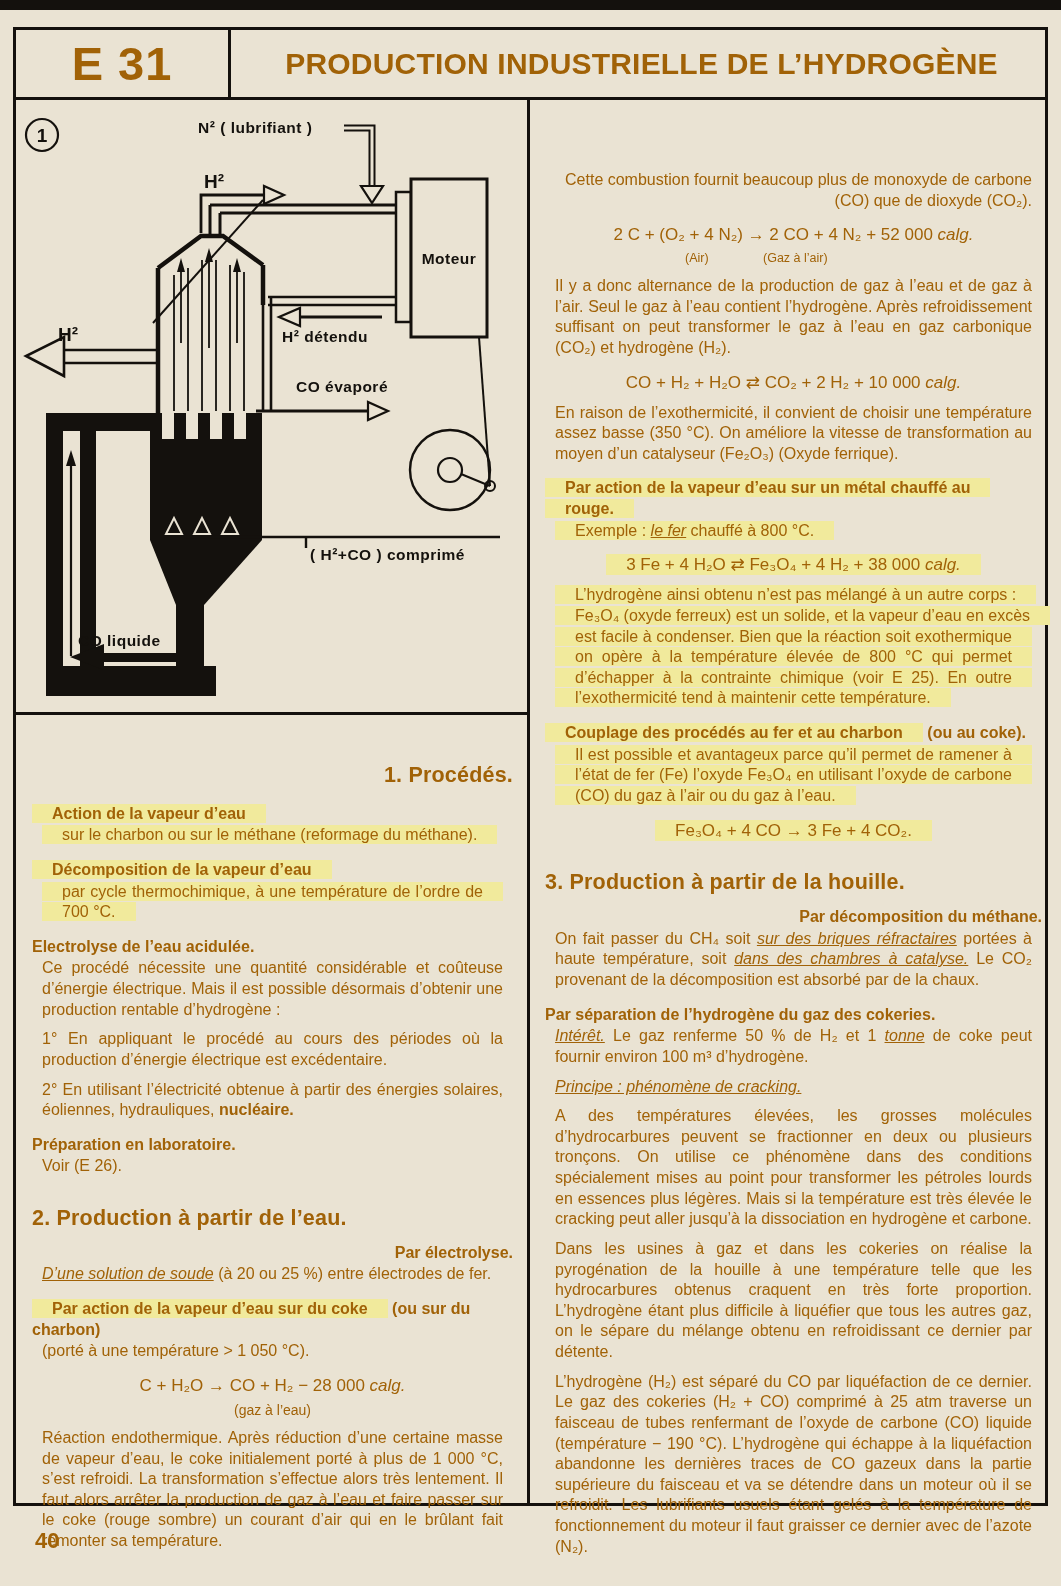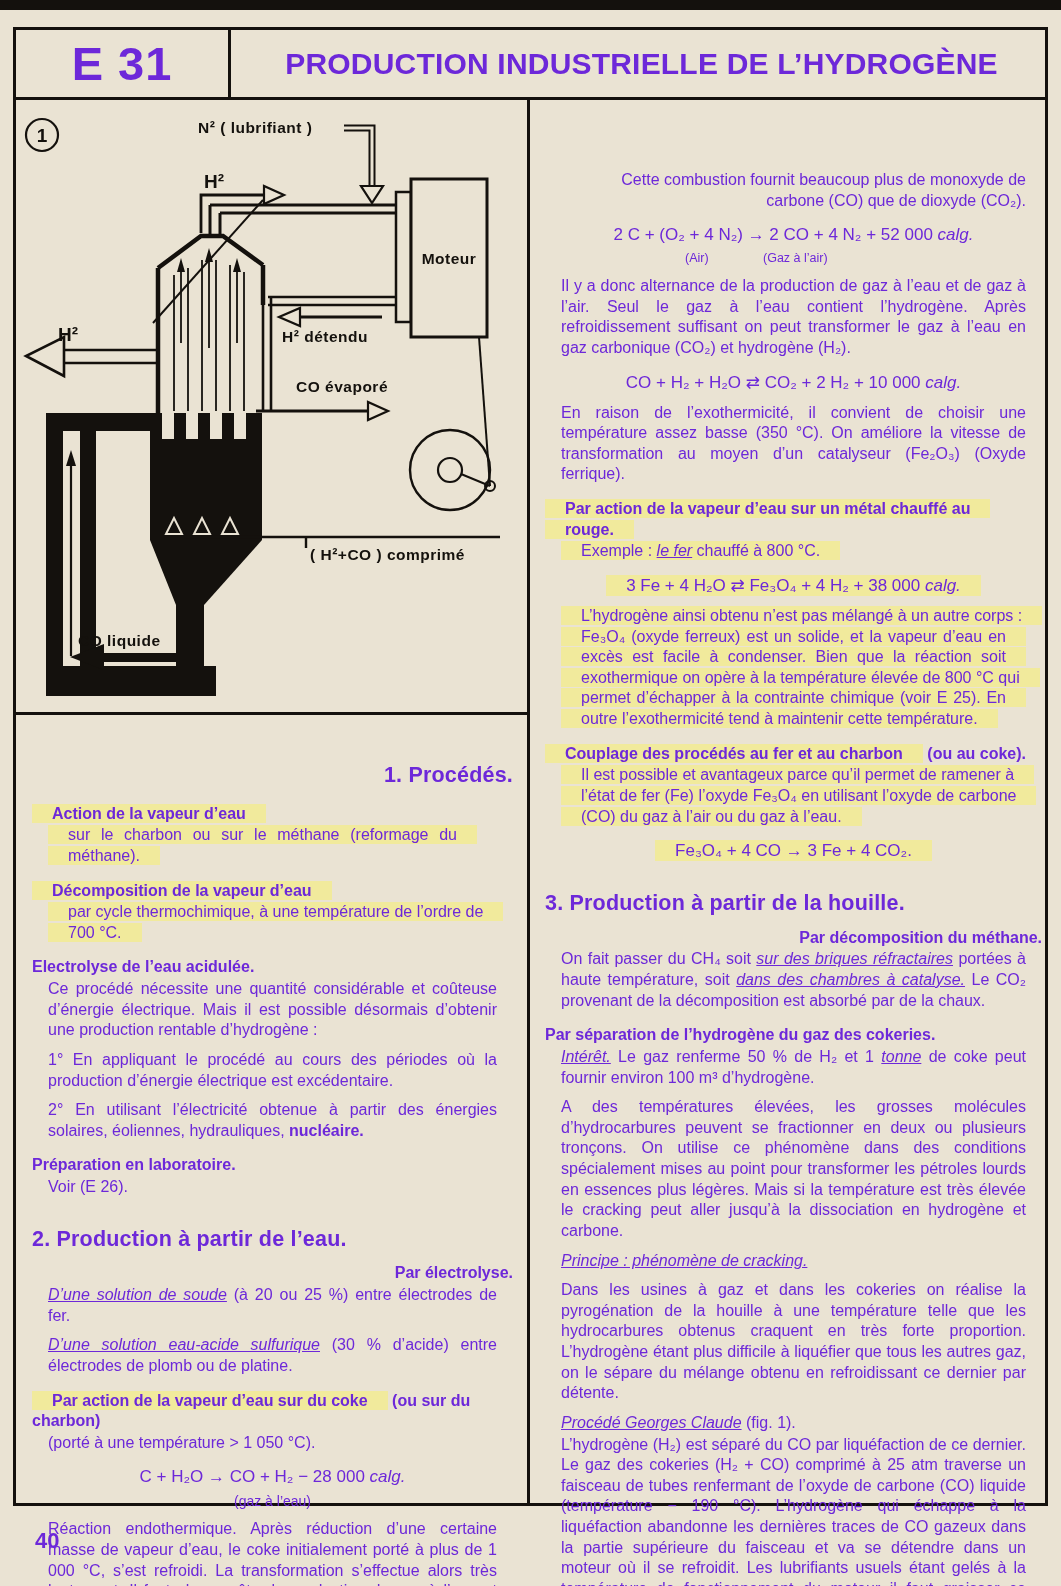--- a/index.html
+++ b/index.html
@@ -1,35 +1,35 @@
 <!DOCTYPE html>
 <html><head>
 <meta charset="utf-8">
 <style>
   html,body{margin:0;padding:0;background:#d8d2c2;}
   .page{position:relative;width:1061px;height:1586px;background:#eae3d3;overflow:hidden;
-        font-family:"Liberation Sans","DejaVu Sans",sans-serif;color:#6d28d9;}
+        font-family:"Liberation Sans","DejaVu Sans",sans-serif;color:#a16207;}
   .topstrip{position:absolute;top:0;left:0;width:100%;height:10px;background:#14110d;}
   .frame{position:absolute;left:13px;top:27px;width:1029px;height:1473px;border:3px solid #14110d;}
   .header{position:absolute;top:0;left:0;right:0;height:67px;border-bottom:3px solid #14110d;display:flex;}
   .code-cell{width:212px;border-right:3px solid #14110d;display:flex;align-items:center;justify-content:center;
              font-size:47px;font-weight:bold;letter-spacing:1px;}
   .title-cell{flex:1;display:flex;align-items:center;justify-content:center;
               font-size:30px;font-weight:bold;letter-spacing:0.2px;white-space:nowrap;padding-left:7px;}
   .vdivider{position:absolute;left:511px;top:70px;bottom:0;width:3px;background:#14110d;}
   .figure-box{position:absolute;left:0;top:70px;width:511px;height:612px;border-bottom:3px solid #14110d;}
   svg{display:block;}
   svg text{font-family:"Liberation Sans","DejaVu Sans",sans-serif;fill:#14110d;}
   .svgb{font-weight:bold;font-size:15.5px;letter-spacing:0.5px;}
   .svgbig{font-weight:bold;font-size:19px;}
 
   .col{position:absolute;font-size:16px;line-height:1.29;}
   .left-col{left:16px;top:688px;width:481px;padding-top:44px;}
   .right-col{left:529px;top:140px;width:497px;}
-  .para{margin:9px 16px;text-align:justify;}
+  .para{margin:9px 10px;text-align:justify;}
   .tight{margin-top:1px;}
   .head{font-weight:bold;margin:14px 0 1px;text-align:left;}
   .sec-title{font-size:21.5px;font-weight:bold;margin:28px 0 10px;letter-spacing:0.2px;}
   .first{margin-top:0;text-align:right;}
   .b{font-weight:bold;}
   .em{font-style:italic;text-decoration:underline;}
   .eq{text-align:center;margin:13px 0 4px;font-size:17px;white-space:nowrap;}
   .eq .unit{font-style:italic;}
   .eq-note{text-align:center;font-size:14px;margin:0 0 8px;}
   .eq-notes{position:relative;height:17px;font-size:12.5px;margin:4px 0 8px;}
@@ -192,21 +192,20 @@
       <p class="para">1°  En appliquant le procédé au cours des périodes où la production d’énergie électrique est excédentaire.</p>
       <p class="para"><span>2°  En utilisant l’électricité obtenue à partir des énergies solaires, éoliennes, hydrauliques, </span><span class="b">nucléaire.</span></p>
 
       <p class="head"><span>Préparation en laboratoire.</span></p>
       <p class="para tight">Voir (E 26).</p>
 
       <h2 class="sec-title">2.  Production à partir de l’eau.</h2>
 
       <p class="head first"><span>Par électrolyse.</span></p>
       <p class="para tight"><span class="em">D’une solution de soude</span><span> (à 20 ou 25 %) entre électrodes de fer.</span></p>
-      <p class="para"><span class="em">D’une solution eau-acide sulfurique</span><span> (30 % d’acide) entre électrodes de plomb ou de platine.</span></p>
 
       <p class="head"><span class="hl b">Par action de la vapeur d’eau sur du coke</span><span> (ou sur du charbon)</span></p>
       <p class="para tight">(porté à une température &gt; 1 050 °C).</p>
 
       <p class="eq"><span>C + H₂O → CO + H₂ − 28 000 </span><span class="unit">calg.</span></p>
       <p class="eq-note">(gaz à l’eau)</p>
 
       <p class="para">Réaction endothermique. Après réduction d’une certaine masse de vapeur d’eau, le coke initialement porté à plus de 1 000 °C, s’est refroidi. La transformation s’effectue alors très lentement. Il faut alors arrêter la production de gaz à l’eau et faire passer sur le coke (rouge sombre) un courant d’air qui en le brûlant fait remonter sa température.</p>
     </div>
 
@@ -238,26 +237,25 @@
       <p class="eq"><span class="hl">Fe₃O₄ + 4 CO → 3 Fe + 4 CO₂.</span></p>
 
       <h2 class="sec-title">3.  Production à partir de la houille.</h2>
 
       <p class="head first"><span>Par décomposition du méthane.</span></p>
       <p class="para tight"><span>On fait passer du CH₄ soit </span><span class="em">sur des briques réfractaires</span><span> portées à haute température, soit </span><span class="em">dans des chambres à catalyse.</span><span> Le CO₂ provenant de la décomposition est absorbé par de la chaux.</span></p>
 
       <p class="head"><span>Par séparation de l’hydrogène du gaz des cokeries.</span></p>
       <p class="para tight"><span class="em">Intérêt.</span><span> Le gaz renferme 50 % de H₂ et 1 </span><span class="em">tonne</span><span> de coke peut fournir environ 100 m³ d’hydrogène.</span></p>
 
+      <p class="para em">Principe : phénomène de cracking.</p>
+
       <p class="para">A des températures élevées, les grosses molécules d’hydrocarbures peuvent se fractionner en deux ou plusieurs tronçons. On utilise ce phénomène dans des conditions spécialement mises au point pour transformer les pétroles lourds en essences plus légères. Mais si la température est très élevée le cracking peut aller jusqu’à la dissociation en hydrogène et carbone.</p>
 
-      <p class="para em">Principe : phénomène de cracking.</p>
-
       <p class="para">Dans les usines à gaz et dans les cokeries on réalise la pyrogénation de la houille à une température telle que les hydrocarbures obtenus craquent en très forte proportion. L’hydrogène étant plus difficile à liquéfier que tous les autres gaz, on le sépare du mélange obtenu en refroidissant ce dernier par détente.</p>
 
-      <p class="para" style="margin-bottom:0;"><span class="em">Procédé Georges Claude</span><span> (fig. 1).</span></p>
       <p class="para tight">L’hydrogène (H₂) est séparé du CO par liquéfaction de ce dernier. Le gaz des cokeries (H₂ + CO) comprimé à 25 atm traverse un faisceau de tubes renfermant de l’oxyde de carbone (CO) liquide (température − 190 °C). L’hydrogène qui échappe à la liquéfaction abandonne les dernières traces de CO gazeux dans la partie supérieure du faisceau et va se détendre dans un moteur où il se refroidit. Les lubrifiants usuels étant gelés à la température de fonctionnement du moteur il faut graisser ce dernier avec de l’azote (N₂).</p>
     </div>
 
   </div>
 
   <div class="pagenum">40</div>
 </div>
 
 </body></html>

